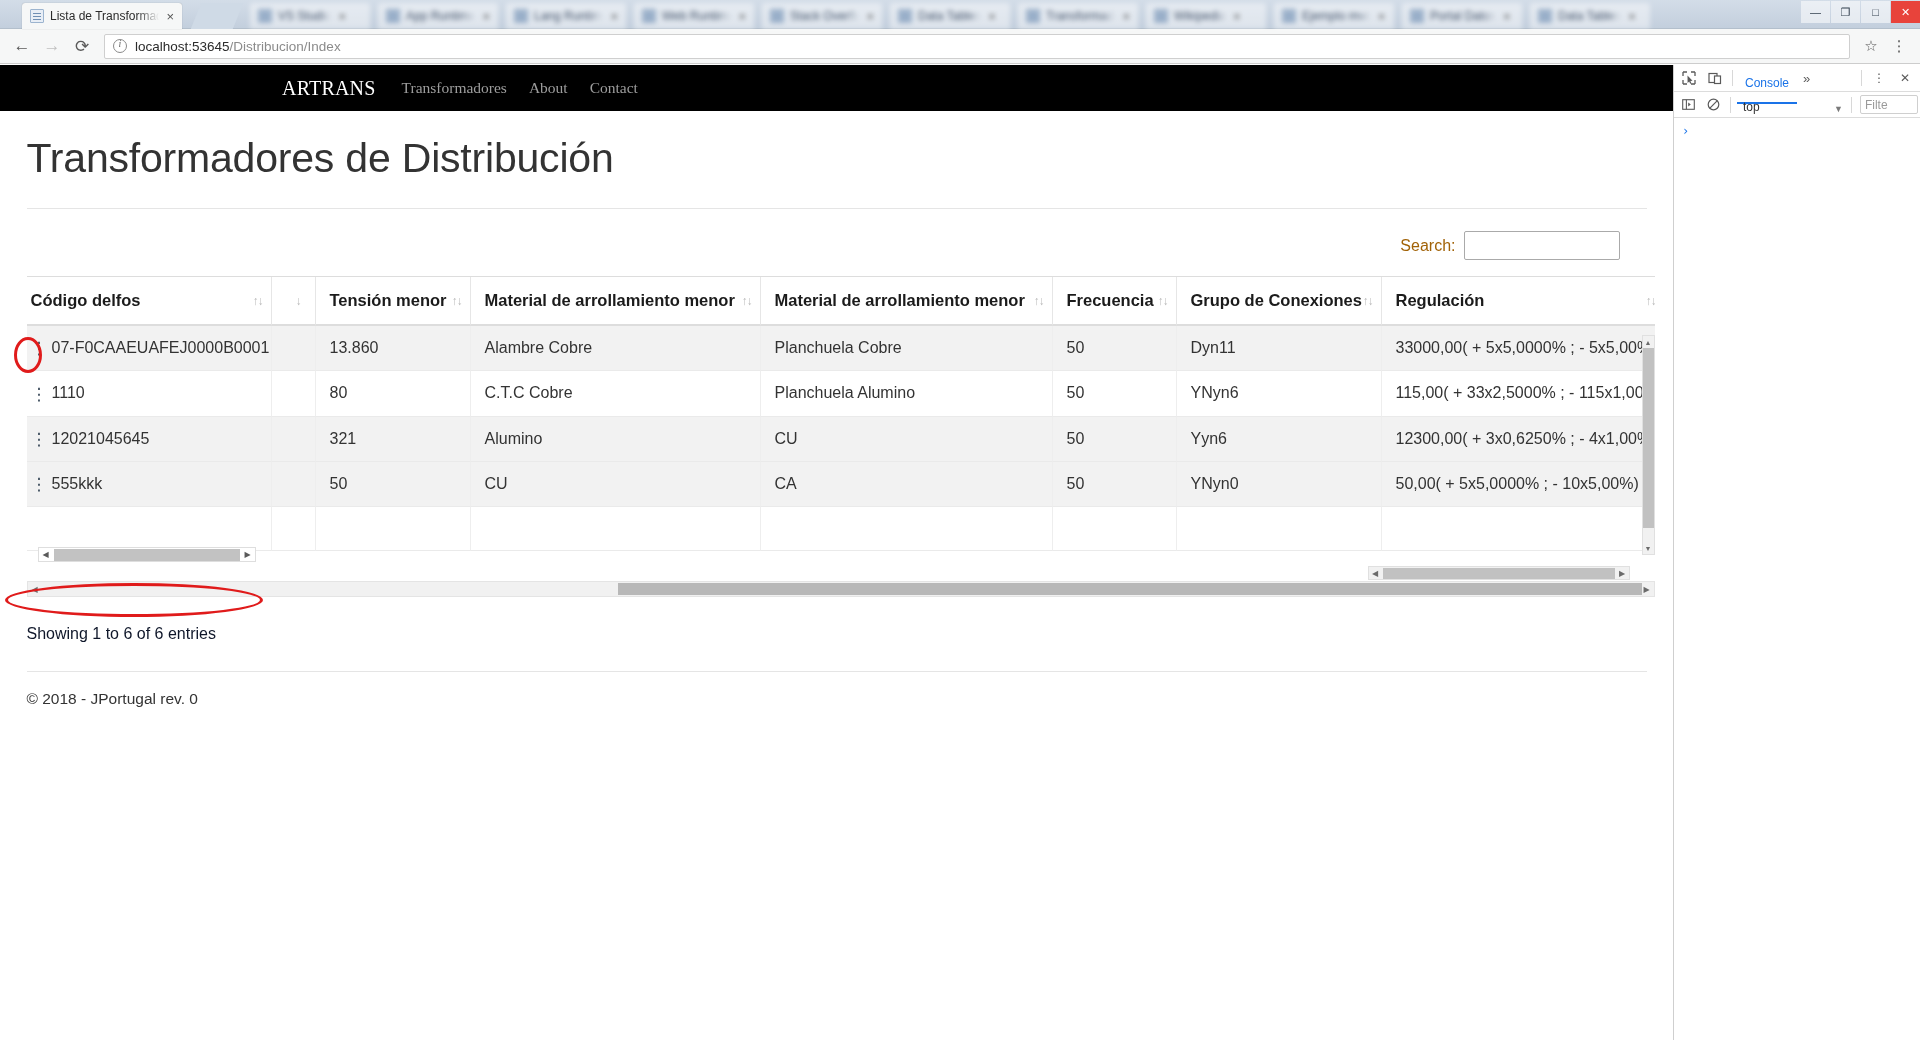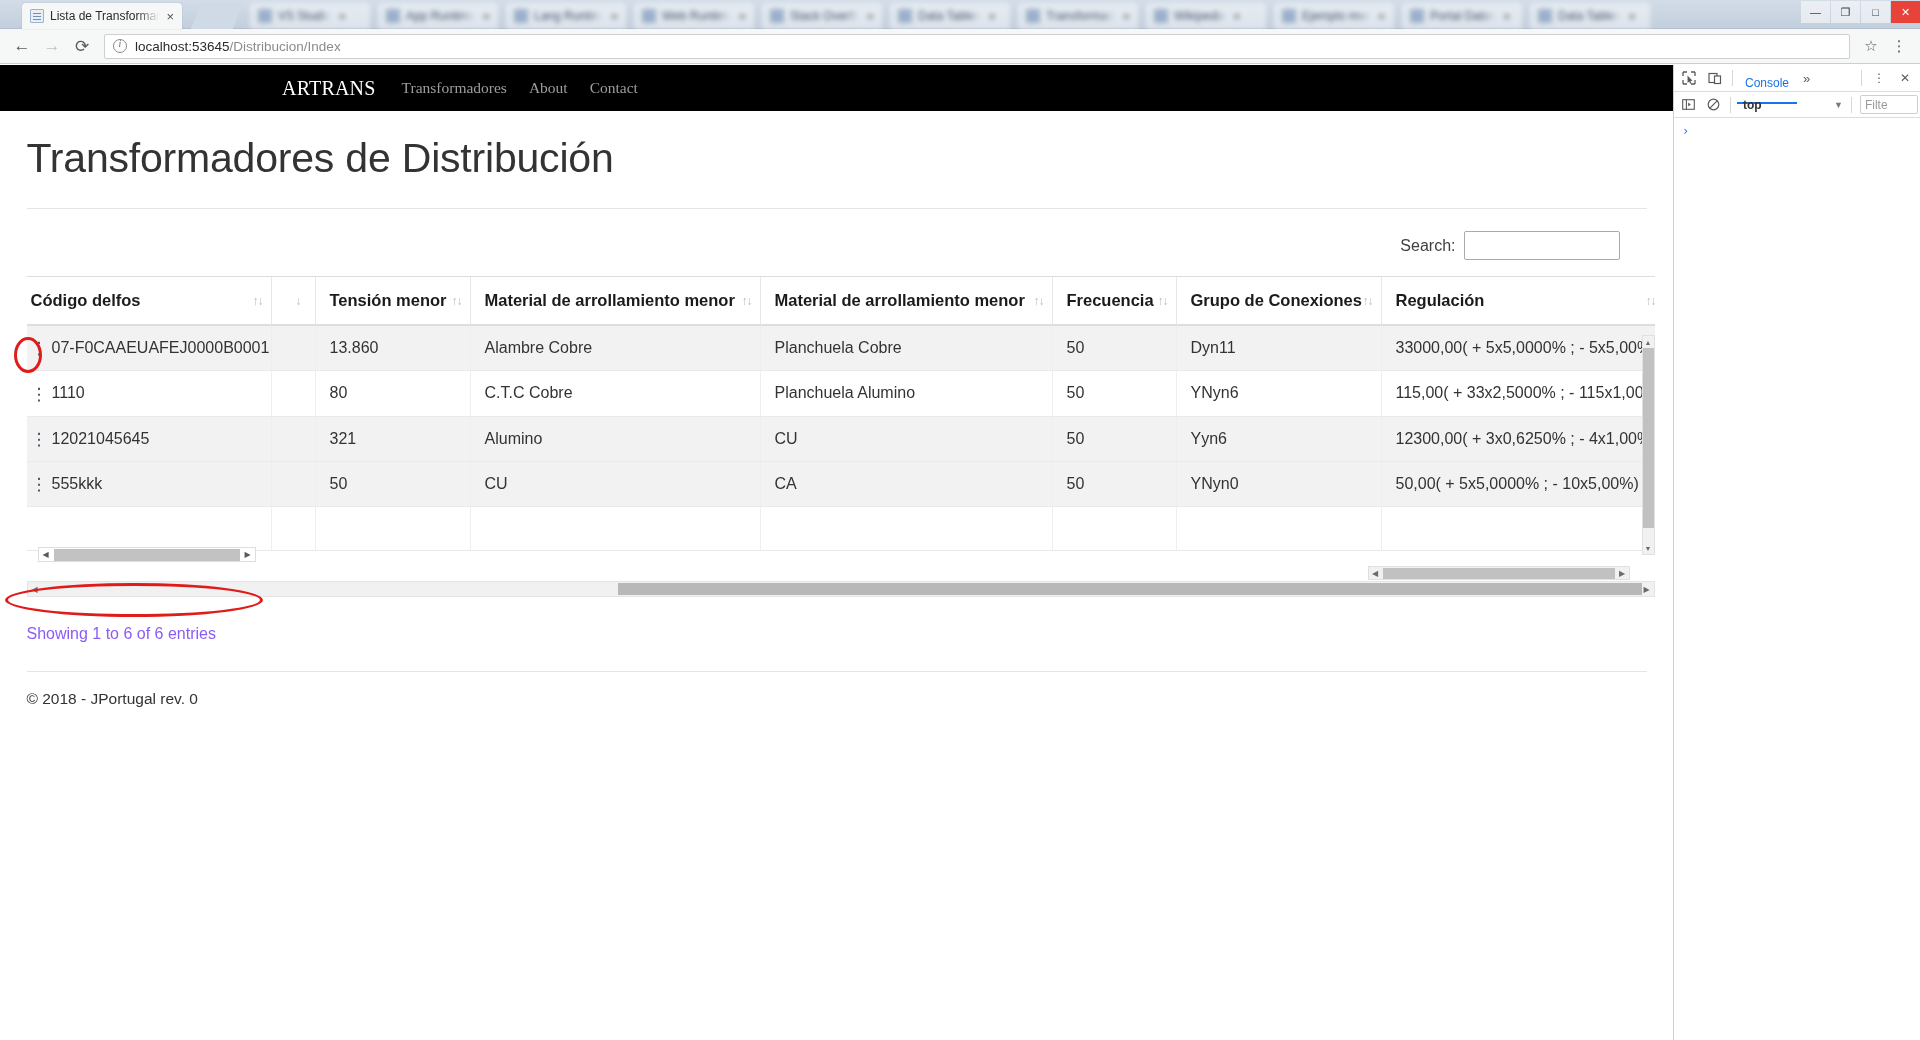--- a/index.html
+++ b/index.html
@@ -137,21 +137,21 @@
     font-size: 41px; font-weight: 400; color: #333333;
     margin: 24px 0 0 0; padding: 0 0 26px 0;
     border-bottom: 1px solid #e5e5e5;
     letter-spacing: -.2px;
   }
 
   .searchrow {
     display: flex; justify-content: flex-end; align-items: center;
     margin-top: 22px; padding-right: 27px;
   }
-  .searchrow label { font-size: 16px; color: #404040; margin-right: 8px; }
+  .searchrow label { font-size: 16px; color: #a16207; margin-right: 8px; }
   .searchrow input {
     width: 156px; height: 29px;
     border: 1px solid #aaaaaa; border-radius: 2px;
     padding: 2px 6px; font-size: 14px;
     font-family: "Liberation Sans", sans-serif;
   }
 
   
   .tablewrap {
     position: relative;
@@ -256,21 +256,21 @@
     background: #ffffff; border: 1px solid #dedede;
     display: flex; align-items: center;
   }
   .hscroll-left .arrow {
     width: 14px; height: 13px; display: flex; align-items: center; justify-content: center;
     color: #5a5a5a; font-size: 8px;
   }
   .hscroll-left .thumb { flex: 1; height: 12px; background: #c2c2c2; margin: 0 1px; }
 
   .infoline {
-    font-size: 16px; color: #8b5cf6; margin-top: 28px;
+    font-size: 16px; color: #0f172a; margin-top: 28px;
   }
   .footerhr { border: 0; border-top: 1px solid #e5e5e5; margin: 28px 0 0 0; }
   .footertext { font-size: 15.5px; color: #333; margin-top: 18px; }
 
   
   .annot {
     position: absolute; border: 3px solid #e01b1b; border-radius: 50%;
     pointer-events: none;
   }
 
@@ -294,22 +294,22 @@
     font-size: 12px; color: #333; margin-top: 12px;
   }
   .dt-tab.active { border-bottom: 2px solid #1a73e8; color: #1a73e8; }
   .dt-more { padding: 0 6px; color: #5a5a5a; font-size: 13px; }
   .dt-toolbar2 {
     height: 26px; border-bottom: 1px solid #dcdcdc;
     display: flex; align-items: center; padding: 0 2px;
   }
   .dt-ctxsel {
     flex: 0 0 auto; width: 108px; height: 19px; margin-left: 4px;
-    display: flex; align-items: center; justify-content: space-between;
-    padding: 0 4px; font-size: 12px; color: #333; font-weight: bold;
+    display: flex; align-items: flex-end; justify-content: space-between;
+    padding: 0 4px; font-size: 12px; color: #333;
   }
   .dt-filter {
     height: 19px; border: 1px solid #cfcfcf; border-radius: 2px;
     padding: 0 4px; font-size: 12px; color: #9a9a9a;
     display: flex; align-items: center; width: 60px; margin-left: 4px;
     overflow: hidden; white-space: nowrap;
   }
   .dt-console {
     padding: 6px 8px; font-family: "DejaVu Sans Mono", monospace; font-size: 12px;
   }

